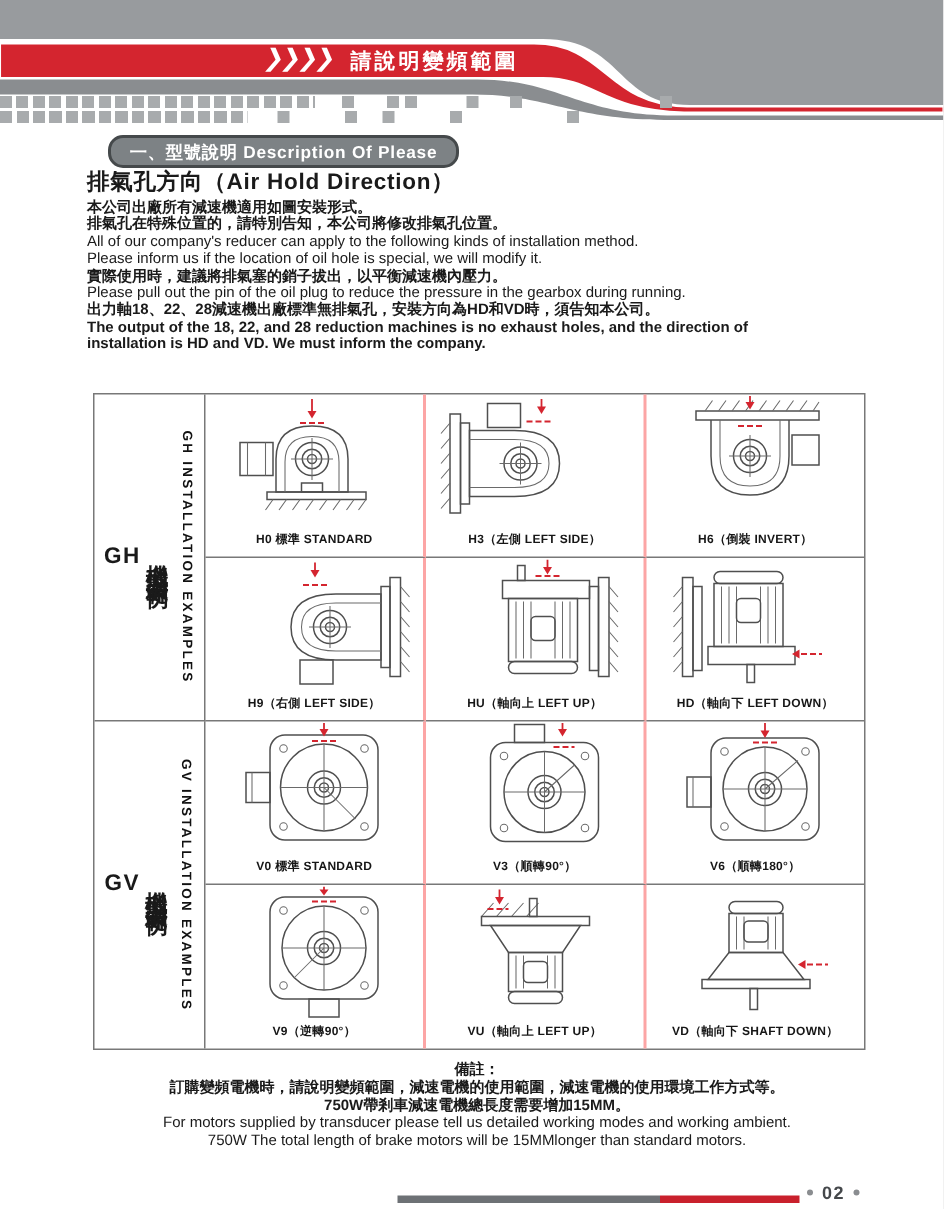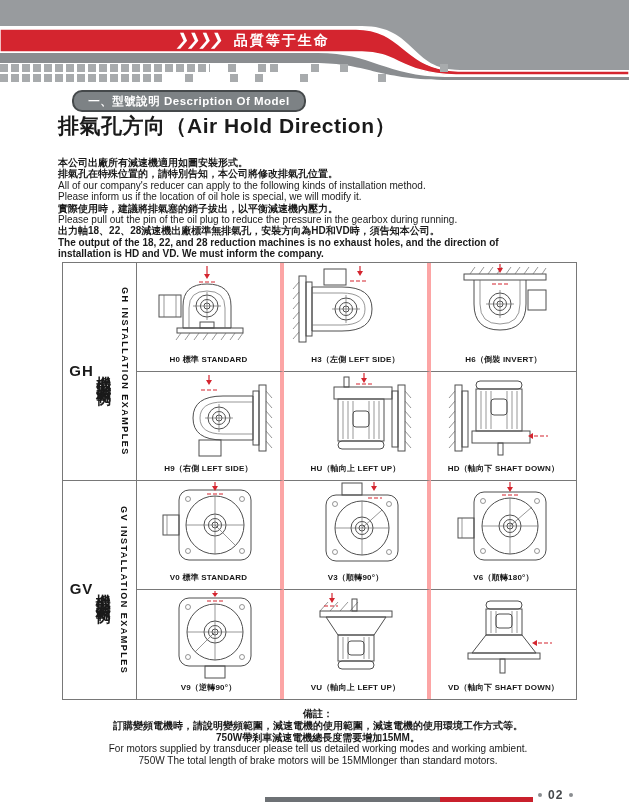--- a/index.html
+++ b/index.html
@@ -11,38 +11,38 @@
   .chev{font-size:16px;font-weight:bold;letter-spacing:-2px;transform:skewX(-12deg);line-height:1;}
   .slogan{font-size:14px;font-weight:bold;letter-spacing:2px;margin-left:12px;line-height:1;}
   .sq-row{position:absolute;height:8px;background:repeating-linear-gradient(90deg,#a8abad 0 8px,transparent 8px 11px);}
   .sq{position:absolute;width:8px;height:8px;background:#a8abad;}
   
   .pill{position:absolute;left:72px;top:90px;width:230px;height:18px;border-radius:10px;
         background:#7d8285;border:2px solid #45494b;color:#fff;font-size:11.5px;font-weight:bold;
         display:flex;align-items:center;justify-content:center;letter-spacing:.5px;}
   
   .intro{position:absolute;left:58px;top:112px;width:518px;}
-  .h1{font-size:21px;font-weight:bold;letter-spacing:.5px;margin-bottom:17px;}
+  .h1{font-size:15px;font-weight:bold;letter-spacing:.5px;margin-bottom:2px;}
   .ln{font-size:10px;line-height:11.4px;white-space:nowrap;}
   .zh{font-weight:bold;}
   .en{font-weight:normal;}
   .enb{font-weight:bold;}
   
   .t{position:absolute;left:62px;top:262px;display:grid;
      grid-template-columns:74px 147px 147px 145px;grid-auto-rows:109px;
      border:1px solid #787878;background:#fff;}
   .side{grid-column:1;border-right:1px solid #787878;display:flex;justify-content:center;
         align-items:center;gap:7px;}
   .side.sep{border-bottom:1px solid #787878;}
   .vcol{display:flex;flex-direction:row;}
   .vlat{font-size:15px;font-weight:bold;letter-spacing:1px;}
   .vcjk{writing-mode:vertical-rl;text-orientation:upright;font-size:15px;font-weight:bold;
         letter-spacing:3px;margin-top:2px;}
   .ven{writing-mode:vertical-rl;font-size:9px;font-weight:bold;letter-spacing:1.5px;color:#111;}
-  .c{position:relative;border-right:4px solid #fca5a5;border-bottom:1px solid #787878;
+  .c{position:relative;border-right:2px solid #fca5a5;border-bottom:1px solid #787878;
      display:flex;align-items:flex-start;justify-content:center;}
   .c.nr{border-right:none;}
   .c.nb{border-bottom:none;text-decoration:underline;}
   .cap{position:absolute;left:0;right:0;bottom:6px;text-align:center;font-size:8px;
        font-weight:bold;color:#161616;letter-spacing:.2px;}
   .dg{margin-top:1px;}
   .dg .ln2{stroke:#4f4f4f;fill:none;stroke-width:1;}
   .dg .thin{stroke:#6a6a6a;fill:none;stroke-width:.7;}
   .dg .rd{stroke:#d4252f;fill:none;stroke-width:1.2;}
   .dg .rdf{fill:#d4252f;stroke:none;}
@@ -62,40 +62,40 @@
 
 <div class="page">
 
   <svg class="hdr" viewBox="0 0 629 84">
     <path d="M0,0 H629 V70 H460 C410,70 416,26 362,26 L0,26 Z" fill="#989b9e"></path>
     <path d="M0,53 H318 C372,53 385,76 445,77 L629,77 V80 L443,80 C377,79 366,63 315,63 L0,63 Z" fill="#8a8d90"></path>
     <path d="M0,29 L356,29 C404,29 404,70 458,71 L629,71 L629,75 L456,75 C400,73 398,52 362,52 L0,52 Z" fill="#d4252f" stroke="#ffffff" stroke-width="1.4"></path>
   </svg>
   <div class="slogan-wrap">
     <span class="chev">❯❯❯❯</span>
-    <span class="slogan">品質等于生命</span>
+    <span class="slogan">請說明變頻範圍</span>
   </div>
 
   <div>
     <div class="sq-row" style="left:0;top:64px;width:210px;"></div>
     <div class="sq-row" style="left:0;top:73.5px;width:165px;"></div>
     <span class="sq" style="left:228px;top:64px;"></span>
     <span class="sq" style="left:258px;top:64px;"></span>
     <span class="sq" style="left:270px;top:64px;"></span>
     <span class="sq" style="left:311px;top:64px;"></span>
     <span class="sq" style="left:340px;top:64px;"></span>
     <span class="sq" style="left:440px;top:64px;"></span>
     <span class="sq" style="left:185px;top:73.5px;"></span>
     <span class="sq" style="left:230px;top:73.5px;"></span>
     <span class="sq" style="left:255px;top:73.5px;"></span>
     <span class="sq" style="left:300px;top:73.5px;"></span>
     <span class="sq" style="left:378px;top:73.5px;"></span>
   </div>
 
-  <div class="pill">一、型號說明  Description Of Model</div>
+  <div class="pill">一、型號說明  Description Of Please</div>
 
   <div class="intro">
     <div class="h1">排氣孔方向（Air Hold Direction）</div>
     <div class="ln zh">本公司出廠所有減速機適用如圖安裝形式。</div>
     <div class="ln zh">排氣孔在特殊位置的，請特別告知，本公司將修改排氣孔位置。</div>
     <div class="ln en">All of our company's reducer can apply to the following kinds of installation method.</div>
     <div class="ln en">Please inform us if the location of oil hole is special, we will modify it.</div>
     <div class="ln zh">實際使用時，建議將排氣塞的銷子拔出，以平衡減速機內壓力。</div>
     <div class="ln en">Please pull out the pin of the oil plug to reduce the pressure in the gearbox during running.</div>
     <div class="ln zh">出力軸18、22、28減速機出廠標準無排氣孔，安裝方向為HD和VD時，須告知本公司。</div>
@@ -226,21 +226,21 @@
           <rect x="42" y="8" width="46" height="8" rx="4"></rect>
           <rect x="42" y="16" width="46" height="42"></rect>
           <path class="thin" d="M47,18 V56 M52,18 V56 M57,18 V56 M73,18 V56 M78,18 V56 M83,18 V56"></path>
           <rect x="57" y="26" width="16" height="16" rx="3"></rect>
           <rect x="38" y="58" width="58" height="12"></rect>
           <rect x="64" y="70" width="5" height="12"></rect>
         </g>
         <path class="rd" d="M100,63 H114" stroke-dasharray="4 2"></path>
         <path class="rdf" d="M99,60 L99,66 L94,63 Z"></path>
       </svg>
-      <div class="cap">HD（軸向下 SHAFT DOWN）</div>
+      <div class="cap">HD（軸向下 LEFT DOWN）</div>
     </div>
 
     <div class="side" style="grid-row:3/5;">
       <div class="vcol">
         <span class="vlat">GV</span>
         <span class="vcjk">機型安裝範例</span>
       </div>
       <span class="ven">GV INSTALLATION EXAMPLES</span>
     </div>
 

